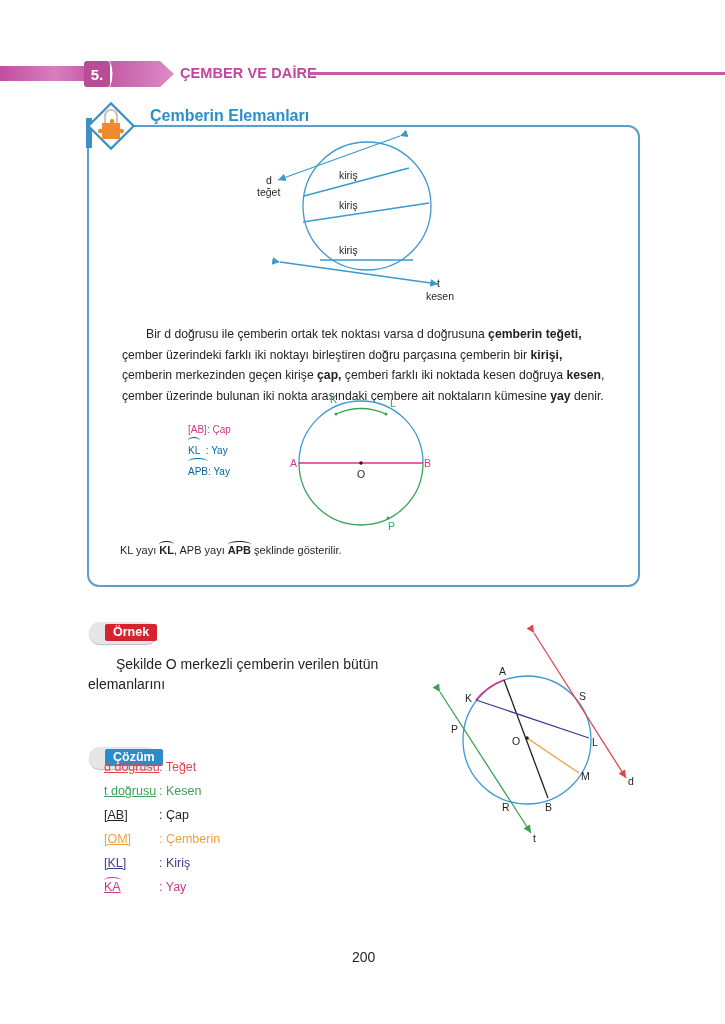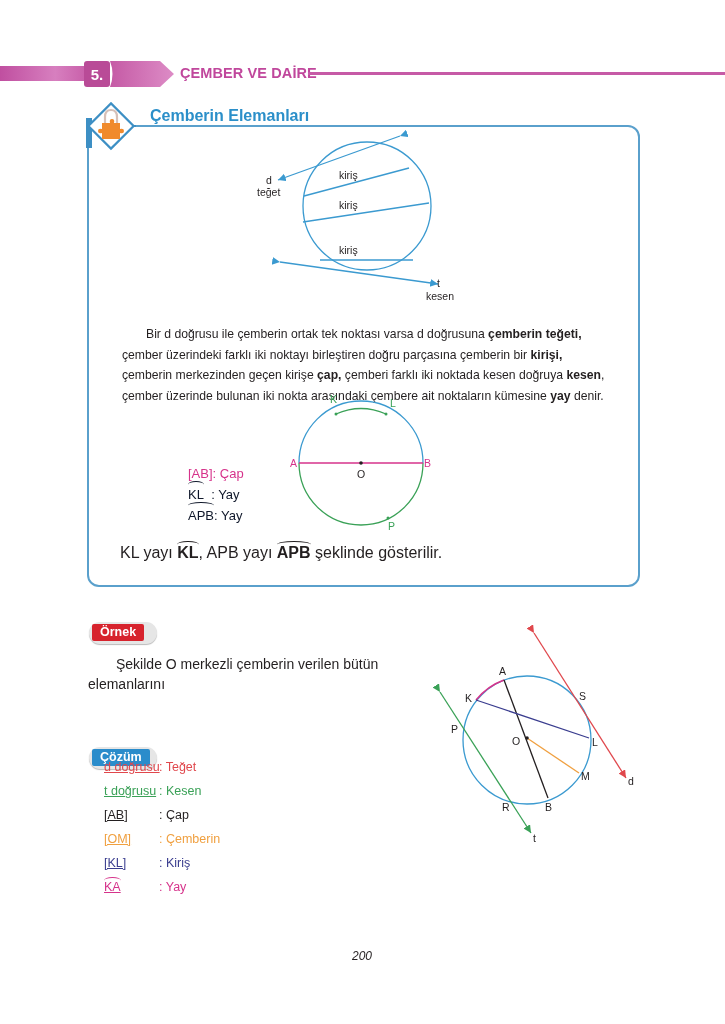--- a/index.html
+++ b/index.html
@@ -16,51 +16,51 @@
   
   .box { left:87px; top:125px; width:549px; height:458px; border:2px solid #5aa0cc; border-radius:12px; }
   .box-flag { left:86px; top:118px; width:6px; height:30px; background:#3d8fc4; }
   .box-icon { left:86px; top:101px; width:50px; height:50px; }
   .box-title { left:150px; top:107px; font-size:16px; font-weight:bold; color:#2b8fc9; }
 
   .para { left:107px; top:309px; width:520px; font-size:12.2px; line-height:20.5px; color:#231f20; }
   .para p { margin:15px; }
   .para .indent { display:inline-block; width:24px; }
 
-  .legend1 { left:188px; top:419px; font-size:13px; line-height:21px;margin-top:44px; }
+  .legend1 { left:188px; top:419px; font-size:10px; line-height:21px; }
   .pink { color:#d6338b; }
-  .green { color:#0f172a; }
+  .green { color:#0369a1; }
   .arc-over { position:relative; display:inline-block; }
   .arc-over::before { content:""; position:absolute; left:0; right:0; top:-3px; height:6px; border-top:1.2px solid currentColor; border-radius:50% 50% 0 0; }
 
-  .showline { left:120px; top:544px; font-size:16px; }
+  .showline { left:120px; top:544px; font-size:11px; }
 
   
   .pill { height:22px; border-radius:11px; background:#e6e6e6; box-shadow:0 1px 1px #bbb; }
-  .tag { position:absolute; left:3px; top:2px; height:17px; padding:0 8px; color:#fff; font-weight:bold; font-size:12.5px; line-height:17px; border-radius:2px; }
+  .tag { position:absolute; left:16px; top:2px; height:17px; padding:0 8px; color:#fff; font-weight:bold; font-size:12.5px; line-height:17px; border-radius:2px; }
   .ornek-pill { left:89px; top:622px; width:68px; }
   .ornek-tag { background:#d7232d; }
   .cozum-pill { left:89px; top:720px; width:68px;margin-top:27px; }
   .cozum-tag { background:#2a8ccb; }
 
   .ex-text { left:88px; top:654px; width:330px; font-size:14px; line-height:20px; }
   .ex-text .indent { display:inline-block; width:28px; }
 
   .sol { left:104px; top:760px; font-size:12.5px; }
   .sol .row { position:absolute; left:0; white-space:nowrap; }
   .sol .k { position:absolute; left:0;text-decoration:underline; }
   .sol .v { position:absolute; left:55px; }
   .red { color:#e0474c; }
   .grn { color:#3aa157; }
   .blk { color:#231f20; }
   .org { color:#f0a040; }
   .nav { color:#3a3d8f; }
   .pnk { color:#d6338b; }
 
-  .pagenum { left:352px; top:949px; font-size:12px; color:#231f20;font-style:italic; }
+  .pagenum { left:352px; top:949px; font-size:14px; color:#231f20; }
   svg text { font-family:"Liberation Sans", sans-serif; }
 </style>
 </head>
 <body>
 
 <div class="abs hdr-left"></div>
 <div class="abs hdr-num">5.</div>
 <svg class="abs hdr-arrow" viewBox="0 0 68 26">
   <defs>
       <linearGradient id="ga" x1="0" x2="1">

